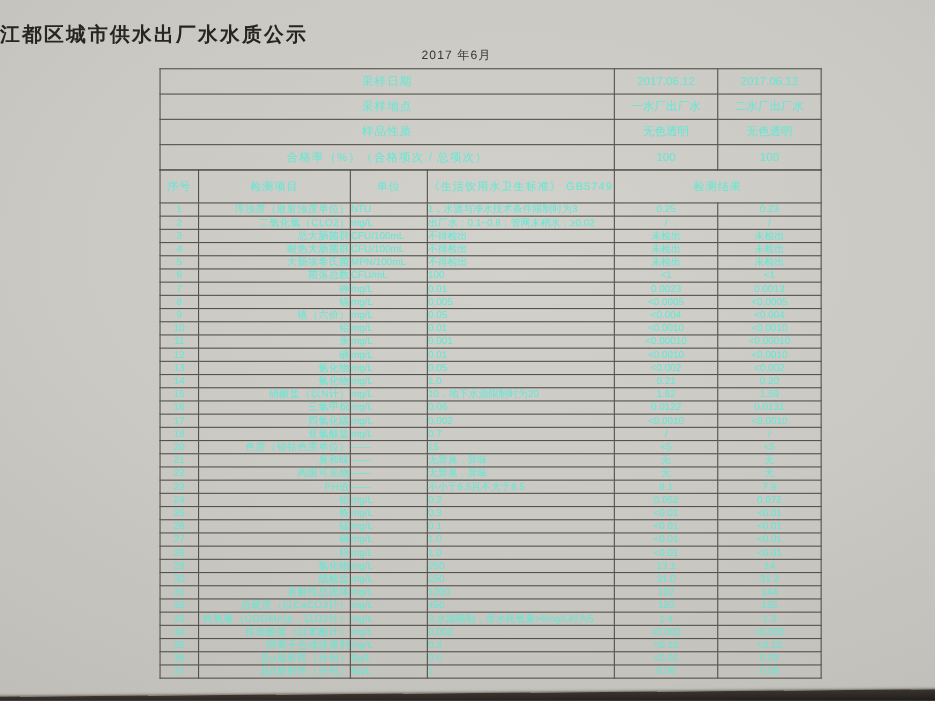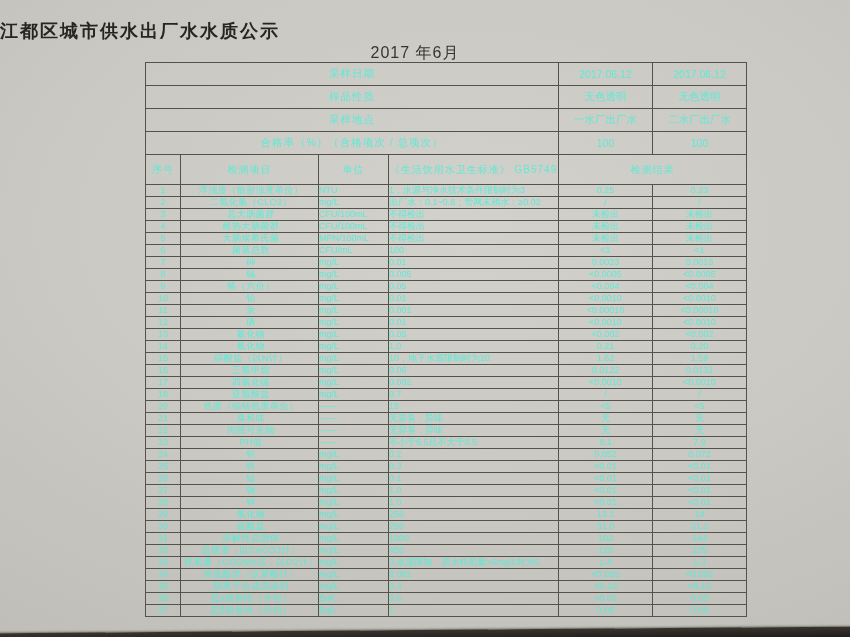--- a/index.html
+++ b/index.html
@@ -19,33 +19,33 @@
     background:linear-gradient(180deg,#3a342f 0%,#221e1b 60%,#1b1815 100%);
     transform:rotate(-0.45deg);
     box-shadow:0 -1px 2px rgba(70,64,58,.55);
   }
   .title{
     position:absolute;left:0;top:19px;width:830px;text-align:left;
     font-size:18px;font-weight:bold;letter-spacing:2px;color:#26251f;
   }
   .subtitle{
     position:absolute;left:0;top:43px;width:830px;text-align:center;
-    font-size:16px;color:#36352f;letter-spacing:1px;
+    font-size:11px;color:#36352f;letter-spacing:1px;
   }
   table{border-collapse:collapse;table-layout:fixed;color:#5eead4;}
   td,th{border:1px solid #54524d;padding:0;overflow:visible;white-space:nowrap;
         font-weight:normal;vertical-align:middle;}
   .sample-table{position:absolute;left:145px;top:62px;width:601px;}
   .sample-table td{height:22px;font-size:10.5px;text-align:center;}
   .sample-table .lbl{letter-spacing:1px;}
   .main-table{position:absolute;left:145px;top:154px;width:601px;}
   .main-table thead td{height:29px;font-size:10px;text-align:center;letter-spacing:1px;}
   .main-table tbody td{height:11px;line-height:11px;font-size:9px;}
   .main-table td.c0{text-align:center;}
-  .main-table td.c1{text-align:center;padding-left:3px;letter-spacing:0.5px;}
+  .main-table td.c1{text-align:right;padding-left:3px;letter-spacing:0.5px;}
   .main-table td.c2{text-align:left;}
   .main-table td.c3{text-align:left;}
   .main-table td.c4,.main-table td.c5{text-align:center;}
   .outer{border-width:2px;}
 </style>
 </head>
 <body>
 
 <div class="paper"></div>
 
@@ -58,28 +58,28 @@
       <col style="width:94px">
       <col style="width:94px">
     </colgroup>
   <tbody>
     <tr>
       <td class="lbl">采样日期</td>
       <td>2017.06.12</td>
       <td>2017.06.12</td>
     </tr>
     <tr>
+      <td class="lbl">采样地点</td>
+      <td>一水厂出厂水</td>
+      <td>二水厂出厂水</td>
+    </tr>
+    <tr>
       <td class="lbl">样品性质</td>
       <td>无色透明</td>
       <td>无色透明</td>
-    </tr>
-    <tr>
-      <td class="lbl">采样地点</td>
-      <td>一水厂出厂水</td>
-      <td>二水厂出厂水</td>
     </tr>
     <tr>
       <td class="lbl">合格率（%）（合格项次 / 总项次）</td>
       <td>100</td>
       <td>100</td>
     </tr>
   </tbody>
 </table>
 
 <table class="main-table outer">

